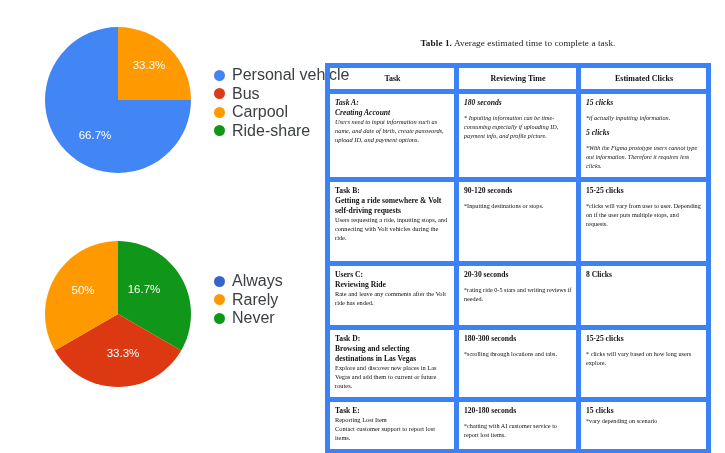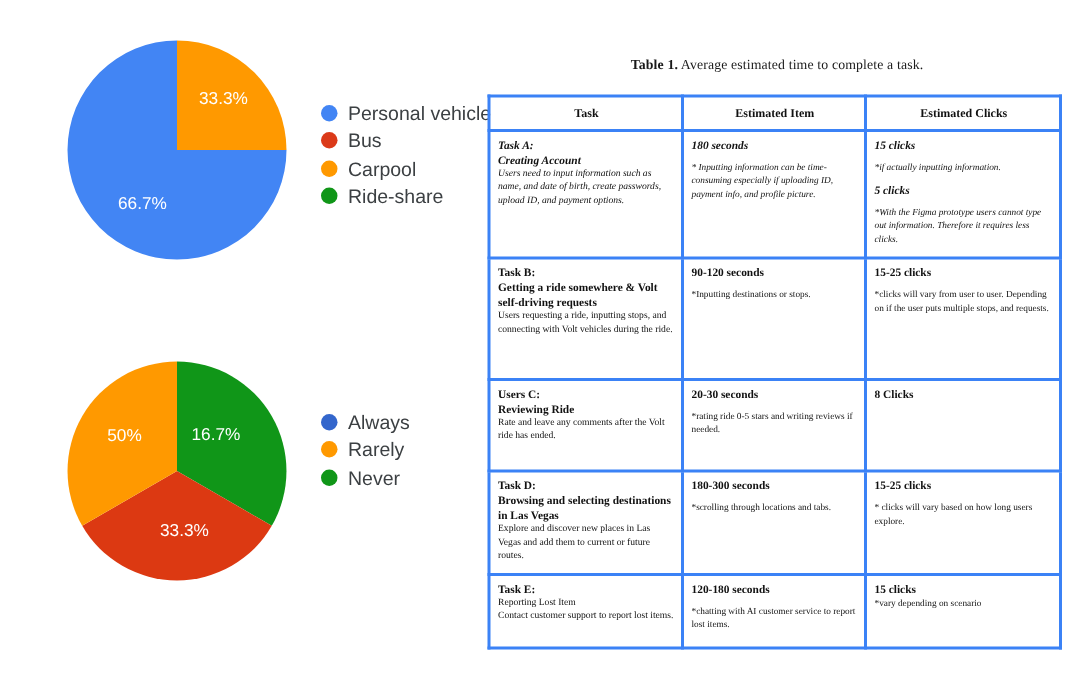--- a/index.html
+++ b/index.html
@@ -49,21 +49,21 @@
   }
   .legend-dot {
     width: 11px;
     height: 11px;
     border-radius: 50%;
     flex: 0 0 auto;
     margin-right: 7px;
   }
   .legend-text {
     font-family: "Liberation Sans", sans-serif;
-    font-size: 13px;
+    font-size: 16px;
     color: #3c4043;
     white-space: nowrap;
   }
 
   
   .table-col {
     position: absolute;
     left: 322px; top: 0;
     width: 403px;
     height: 453px;
@@ -81,21 +81,21 @@
 
   table.tasks {
     position: absolute;
     left: 3px;
     top: 63px;
     width: 381px;
     border-collapse: collapse;
     table-layout: fixed;
   }
   table.tasks th, table.tasks td {
-    border: 2px solid #3b82f6;
+    border: 5px solid #3b82f6;
     vertical-align: top;
     padding: 4px 4px 5px 5px;
     font-size: 6.4px;
     line-height: 1.38;
     color: #111111;
   }
   table.tasks th {
     text-align: center;
     font-weight: bold;
     font-size: 8px;
@@ -208,21 +208,21 @@
 
   <table class="tasks">
     <colgroup>
       <col class="c-task">
         <col class="c-time">
         <col class="c-clicks">
     </colgroup>
     <thead>
       <tr>
         <th>Task</th>
-        <th>Estimated Item</th>
+        <th>Reviewing Time</th>
         <th>Estimated Clicks</th>
       </tr>
     </thead>
     <tbody>
 
       <tr class="row-a">
         <td>
           <span class="cell-strong">Task A:</span>
           <span class="cell-strong">Creating Account</span>
           <span class="cell-sub">Users need to input information such as name, and date of birth, create passwords, upload ID, and payment options.</span>

